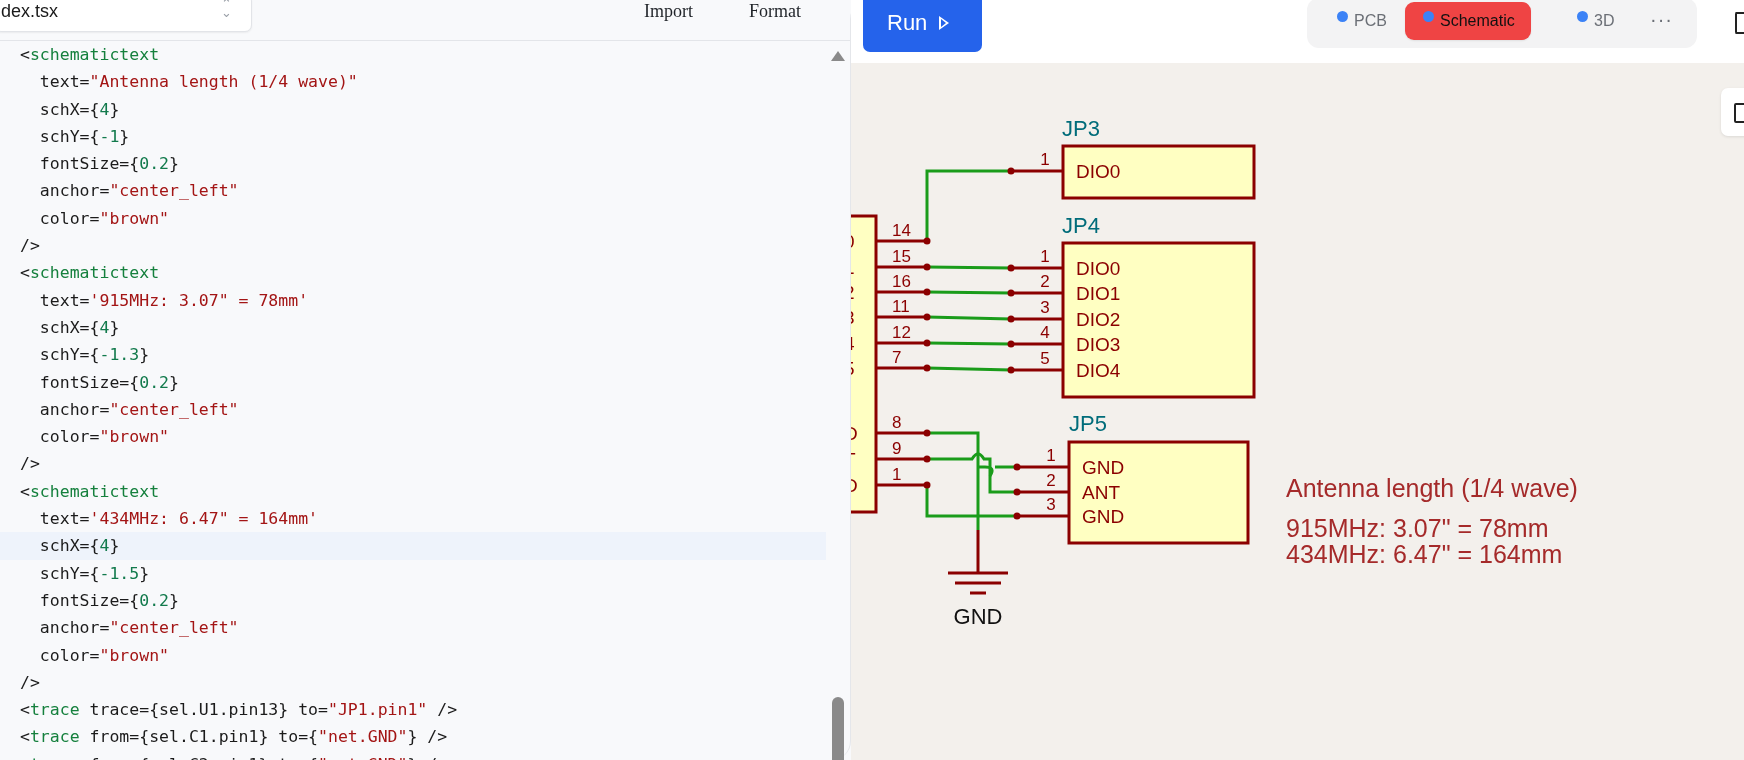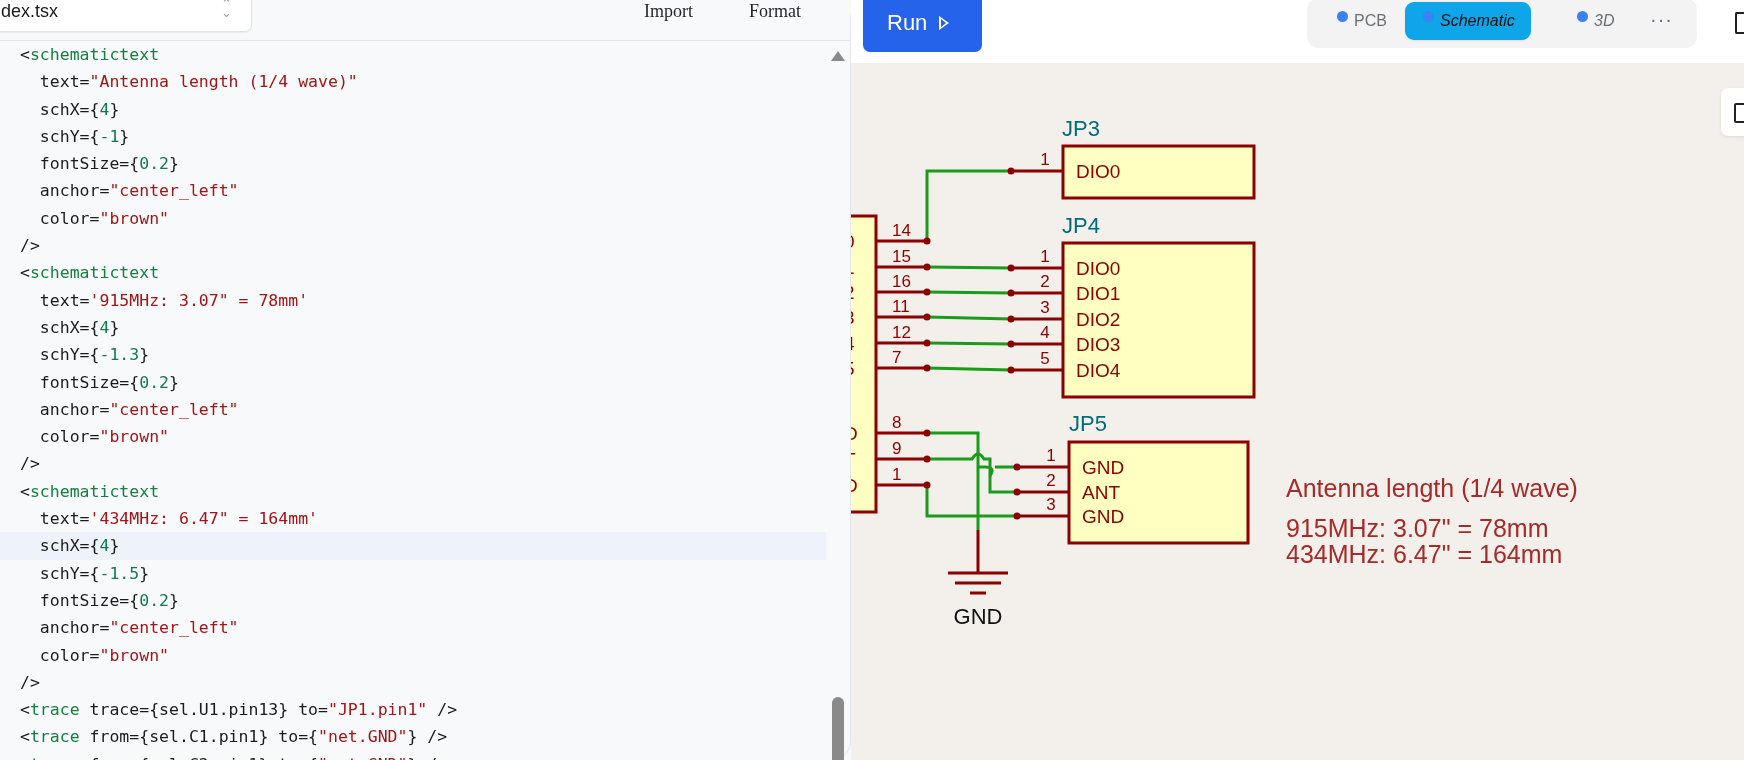--- a/index.html
+++ b/index.html
@@ -18,21 +18,21 @@
   .num { color:#127a4c; }
   .scroll-track { position:absolute; left:828px; top:41px; width:20px; height:719px; }
   .scroll-up { position:absolute; left:3px; top:10px; width:0; height:0; border-left:7px solid transparent; border-right:7px solid transparent; border-bottom:10px solid #8a8a8a; }
   .scroll-thumb { position:absolute; left:4px; top:656px; width:12px; height:80px; background:#8a8a8a; border-radius:6px; }
   .right-top { position:absolute; left:851px; top:0; width:893px; height:63px; background:#fff; }
   .run-btn { position:absolute; left:863px; top:-8px; width:119px; height:60px; background:#2563eb; border-radius:7px; color:#fff; font-size:22px; box-sizing:border-box; padding-top:18px; padding-left:24px; cursor:pointer; }
   .run-btn .play { display:inline-block; margin-left:12px; width:0; height:0; border-top:7px solid transparent; border-bottom:7px solid transparent; border-left:10px solid #fff; position:relative; top:0; }
   .run-btn .play::after { content:""; position:absolute; left:-8px; top:-4px; border-top:4px solid transparent; border-bottom:4px solid transparent; border-left:5px solid #2563eb; }
   .tabs { position:absolute; left:1307px; top:-2px; width:390px; height:50px; background:#f3f3f4; border-radius:12px; }
   .tab { position:absolute; top:4px; height:38px; line-height:38px; font-size:16px; color:#6b6f76; cursor:pointer; }
-  .tab.active { background:#0ea5e9; border-radius:9px; color:#111; box-shadow:0 1px 2px rgba(0,0,0,.08);font-style:italic; }
+  .tab.active { background:#ef4444; border-radius:9px; color:#111; box-shadow:0 1px 2px rgba(0,0,0,.08); }
   .tab .dot { display:inline-block; width:11px; height:11px; border-radius:50%; background:#3b82f6; margin-right:6px; position:relative; top:-4px; }
   .more { position:absolute; left:1650px; top:10px; font-size:20px; color:#6b6f76; letter-spacing:1px; cursor:pointer; }
   .fs-icon { position:absolute; left:1735px; top:12px; width:12px; height:18px; border:2px solid #222; border-right:none; border-radius:2px; }
   .canvas { position:absolute; left:851px; top:63px; width:893px; height:697px; background:#f3f0ec; }
   .side-btn { position:absolute; left:1721px; top:88px; width:40px; height:48px; background:#fff; border-radius:7px; box-shadow:0 1px 3px rgba(0,0,0,.1); }
   .side-btn .ic { position:absolute; left:13px; top:15px; width:14px; height:16px; border:2px solid #222; border-radius:2px; }
   svg.sch { position:absolute; left:0; top:0; }
   .sch text { font-family:"Liberation Sans", sans-serif; }
 </style>
 </head>
@@ -86,21 +86,21 @@
 <div class="run-btn">
   <span>Run</span><span class="play"></span>
 </div>
 <div class="tabs">
   <div class="tab" style="left:22px;padding:0 8px;">
     <span class="dot"></span><span>PCB</span>
   </div>
   <div class="tab active" style="left:98px;padding:0 16px 0 18px;">
     <span class="dot"></span><span>Schematic</span>
   </div>
-  <div class="tab" style="left:262px;padding:0 8px;font-style:italic;">
+  <div class="tab" style="left:262px;padding:0 8px;">
     <span class="dot"></span><span>3D</span>
   </div>
   <span class="more" style="left:343px;">···</span>
 </div>
 <div class="fs-icon"></div>
 
 <div class="canvas">
   <svg class="sch" width="893" height="697">
     <g id="traces">
         <path d="M76,178 L76,108 L160,108" fill="none" stroke="#1a9c1a" stroke-width="3"></path>

